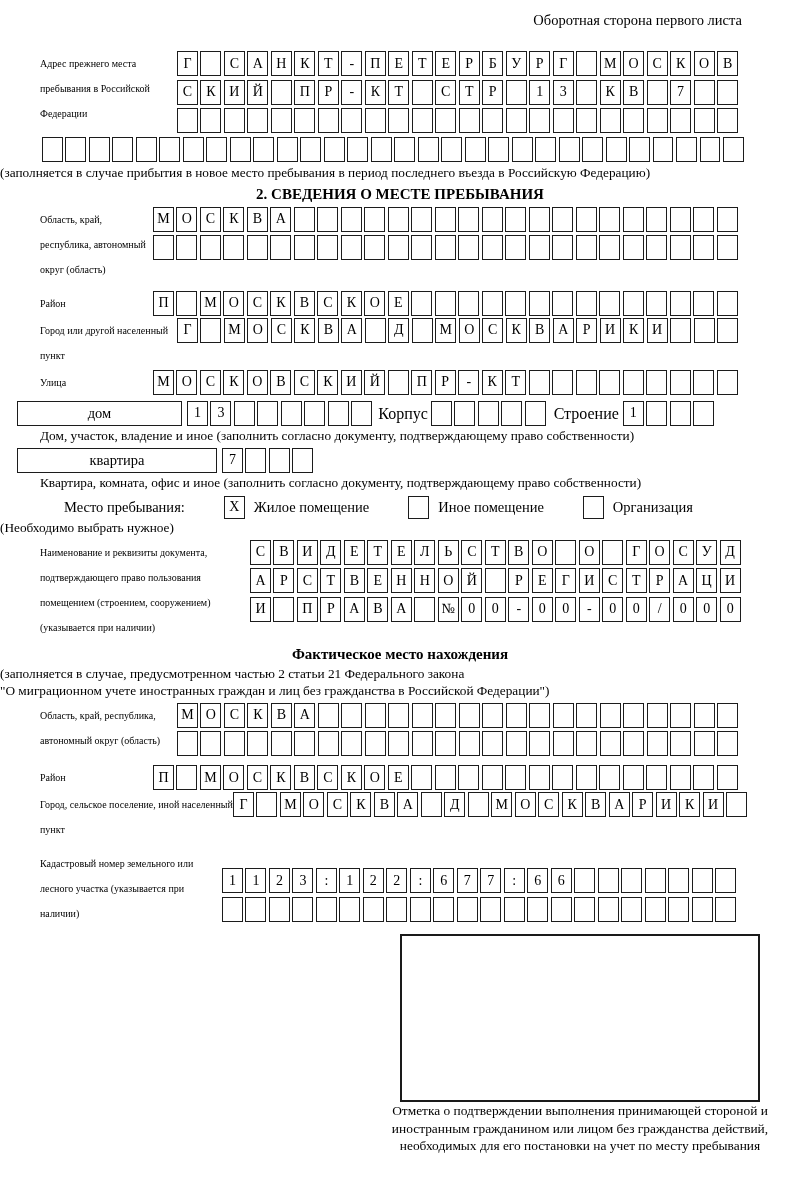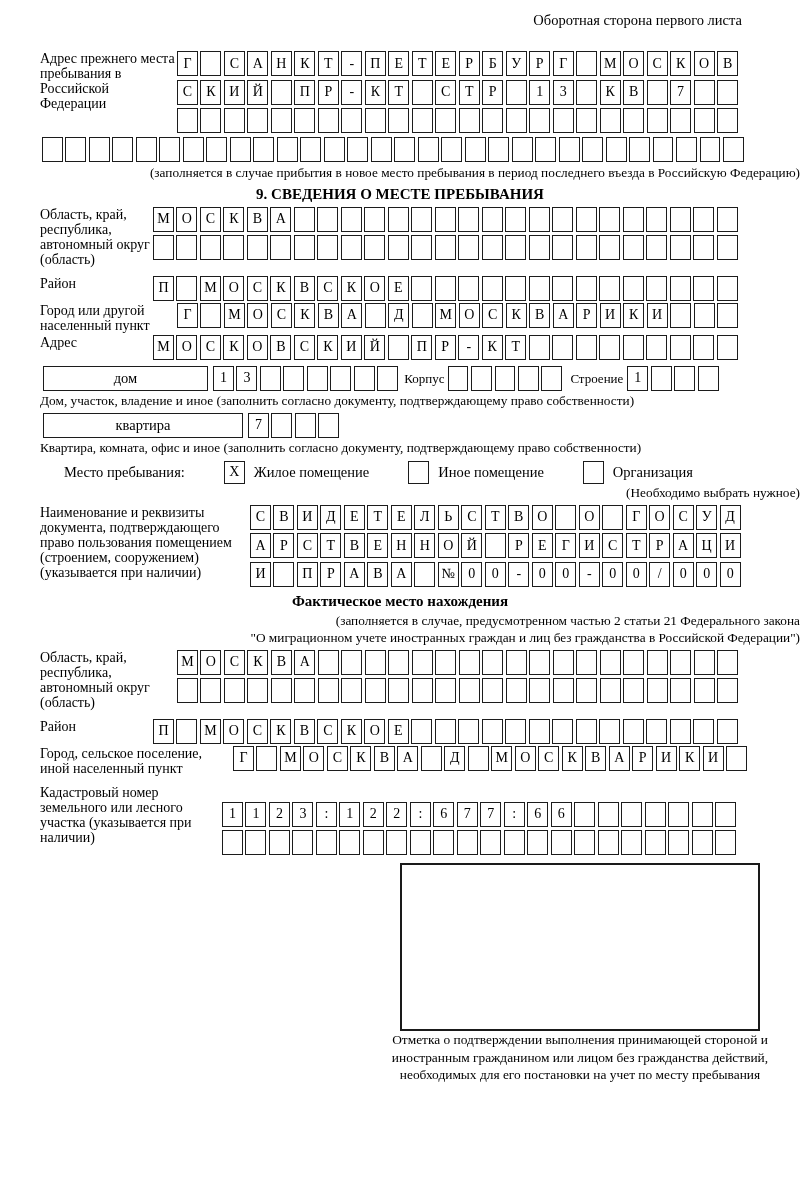--- a/index.html
+++ b/index.html
@@ -5,39 +5,39 @@
   html,body{margin:0;padding:0;}
   body{
     width:800px;height:1180px;background:#ffffff;color:#000;
     font-family:"Liberation Serif","DejaVu Serif",serif;
     overflow:hidden;position:relative;
   }
   .page{padding-top:12px;}
   .header-note{font-size:14.5px;text-align:right;padding-right:58px;}
   
   .field{display:flex;align-items:flex-start;padding-left:40px;}
-  .flabel{font-size:14px;line-height:15px;flex:0 0 auto;}
+  .flabel{font-size:10px;line-height:25px;flex:0 0 auto;}
   .w113{width:113px;} .w137{width:137px;} .w182{width:182px;} .w193{width:193px;} .w210{width:210px;}
   .rows{display:flex;flex-direction:column;gap:3.5px;}
   .cellrow{display:flex;gap:2.6px;}
   .cell{
     flex:0 0 20.9px;width:20.9px;height:25px;box-sizing:border-box;
     border:1.7px solid #1c1c1c;display:flex;align-items:center;justify-content:center;
     font-size:14px;background:#fff;
   }
   .fullrow{padding-left:42px;margin-top:3.5px;}
-  .caption{font-size:13.3px;text-align:right;margin-top:3px;}
+  .caption{font-size:13.3px;text-align:left;margin-top:3px;}
   .caption-left{font-size:13.3px;padding-left:40px;margin-top:2px;}
   .sec-title{font-size:15px;font-weight:bold;text-align:center;margin-top:5px;}
   .widebox{
     height:25px;box-sizing:border-box;border:1.7px solid #1c1c1c;
     display:flex;align-items:center;justify-content:center;font-size:14.5px;background:#fff;
   }
-  .houserow{display:flex;align-items:center;padding-left:43px;margin-top:6px;}
-  .inline-label{font-size:13px;line-height:25px;white-space:nowrap;}
+  .houserow{display:flex;align-items:center;padding-left:17px;margin-top:6px;}
+  .inline-label{font-size:16px;line-height:25px;white-space:nowrap;}
   .stayrow{display:flex;align-items:center;padding-left:64px;margin-top:5px;gap:39px;}
   .stayopt{display:flex;align-items:center;gap:9px;}
   .checkbox{
     width:21px;height:23px;box-sizing:border-box;border:1.7px solid #1c1c1c;
     display:flex;align-items:center;justify-content:center;font-size:14px;background:#fff;
   }
   .staylabel{font-size:14.5px;}
   .stamp-box{
     width:360px;height:168px;box-sizing:border-box;border:2px solid #1a1a1a;
     margin-left:400px;margin-top:8px;background:#fff;
@@ -168,21 +168,21 @@
         <span class="cell"></span>
         <span class="cell"></span>
         <span class="cell"></span>
         <span class="cell"></span>
         <span class="cell"></span>
         <span class="cell"></span>
       </div>
   </div>
   <div class="caption">(заполняется в случае прибытия в новое место пребывания в период последнего въезда в Российскую Федерацию)</div>
 
-  <div class="sec-title">9. СВЕДЕНИЯ О МЕСТЕ ПРЕБЫВАНИЯ</div>
+  <div class="sec-title">2. СВЕДЕНИЯ О МЕСТЕ ПРЕБЫВАНИЯ</div>
 
   <div class="field mt4">
     <div class="flabel w113">Область, край, республика, автономный округ (область)</div>
     <div class="rows">
       <div class="cellrow">
           <span class="cell">М</span>
           <span class="cell">О</span>
           <span class="cell">С</span>
           <span class="cell">К</span>
           <span class="cell">В</span>
@@ -296,21 +296,21 @@
           <span class="cell">К</span>
           <span class="cell">И</span>
           <span class="cell"></span>
           <span class="cell"></span>
           <span class="cell"></span>
         </div>
     </div>
   </div>
 
   <div class="field mt2">
-    <div class="flabel w113">Адрес</div>
+    <div class="flabel w113">Улица</div>
     <div class="rows">
       <div class="cellrow">
           <span class="cell">М</span>
           <span class="cell">О</span>
           <span class="cell">С</span>
           <span class="cell">К</span>
           <span class="cell">О</span>
           <span class="cell">В</span>
           <span class="cell">С</span>
           <span class="cell">К</span>

